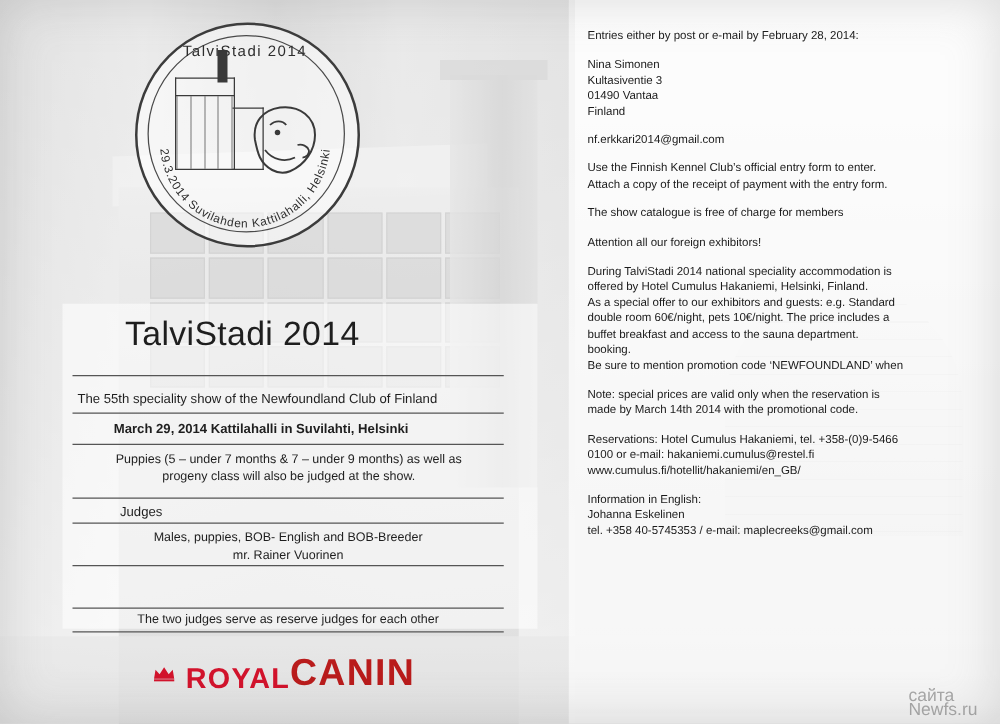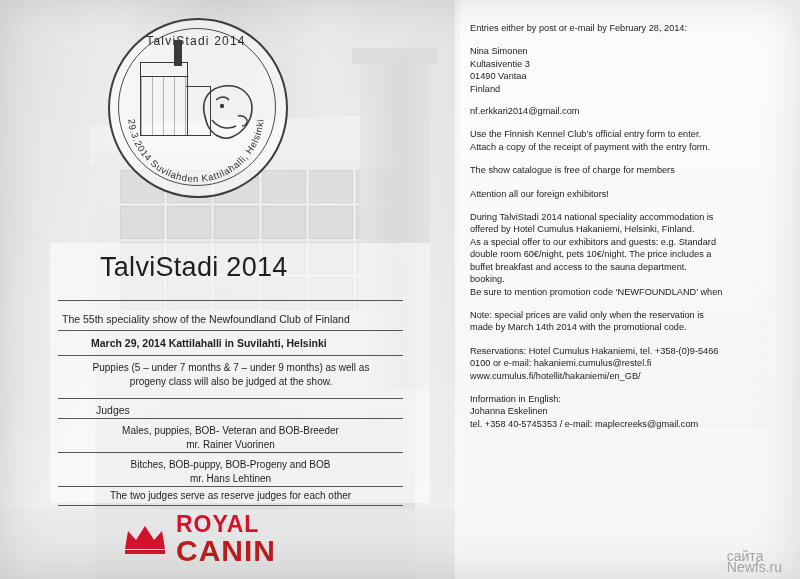--- a/index.html
+++ b/index.html
@@ -295,22 +295,23 @@
     display: flex;
     align-items: center;
     gap: 8px;
   }
   .rc-crown {
     width: 46px; height: 32px;
     position: relative;
   }
   .rc-text {
     display: flex;
-    flex-direction: column;
+    flex-direction: row;
     line-height: 1;
+    align-items: flex-end;
   }
   .rc-word1 {
     font-size: 23px;
     font-weight: bold;
     color: #d2132c;
     letter-spacing: 1px;
   }
   .rc-word2 {
     font-size: 30px;
     font-weight: bold;
@@ -429,28 +430,24 @@
   <div class="venue">March 29, 2014 Kattilahalli in Suvilahti, Helsinki</div>
   <div class="rule-3"></div>
   <div class="puppy-note">
     <div>Puppies (5 – under 7 months &amp; 7 – under 9 months) as well as</div>
     <div>progeny class will also be judged at the show.</div>
   </div>
   <div class="rule-4"></div>
   <div class="judges-heading">Judges</div>
   <div class="rule-5"></div>
   <div class="judge-block-1">
-    <div>Males, puppies, BOB- Veteran and BOB-Breeder</div>
+    <div>Males, puppies, BOB- English and BOB-Breeder</div>
     <div>mr. Rainer Vuorinen</div>
   </div>
   <div class="rule-6"></div>
-  <div class="judge-block-2">
-    <div>Bitches, BOB-puppy, BOB-Progeny and BOB</div>
-    <div>mr. Hans Lehtinen</div>
-  </div>
   <div class="rule-7"></div>
   <div class="reserve-note">The two judges serve as reserve judges for each other</div>
   <div class="rule-8"></div>
 
   <div class="rc-logo">
     <svg class="rc-crown" viewBox="0 0 46 32">
       <path d="M3,26 L6,8 L14,17 L23,3 L32,17 L40,8 L43,26 Z" fill="#d2132c"></path>
       <rect x="3" y="27" width="40" height="4" fill="#d2132c"></rect>
     </svg>
     <div class="rc-text">

